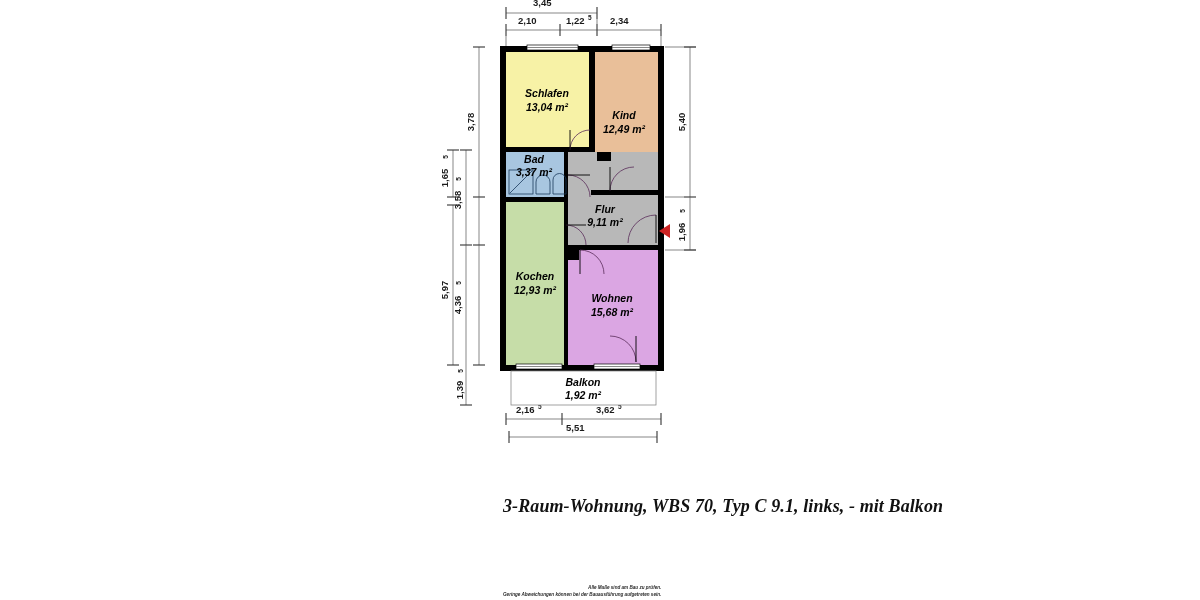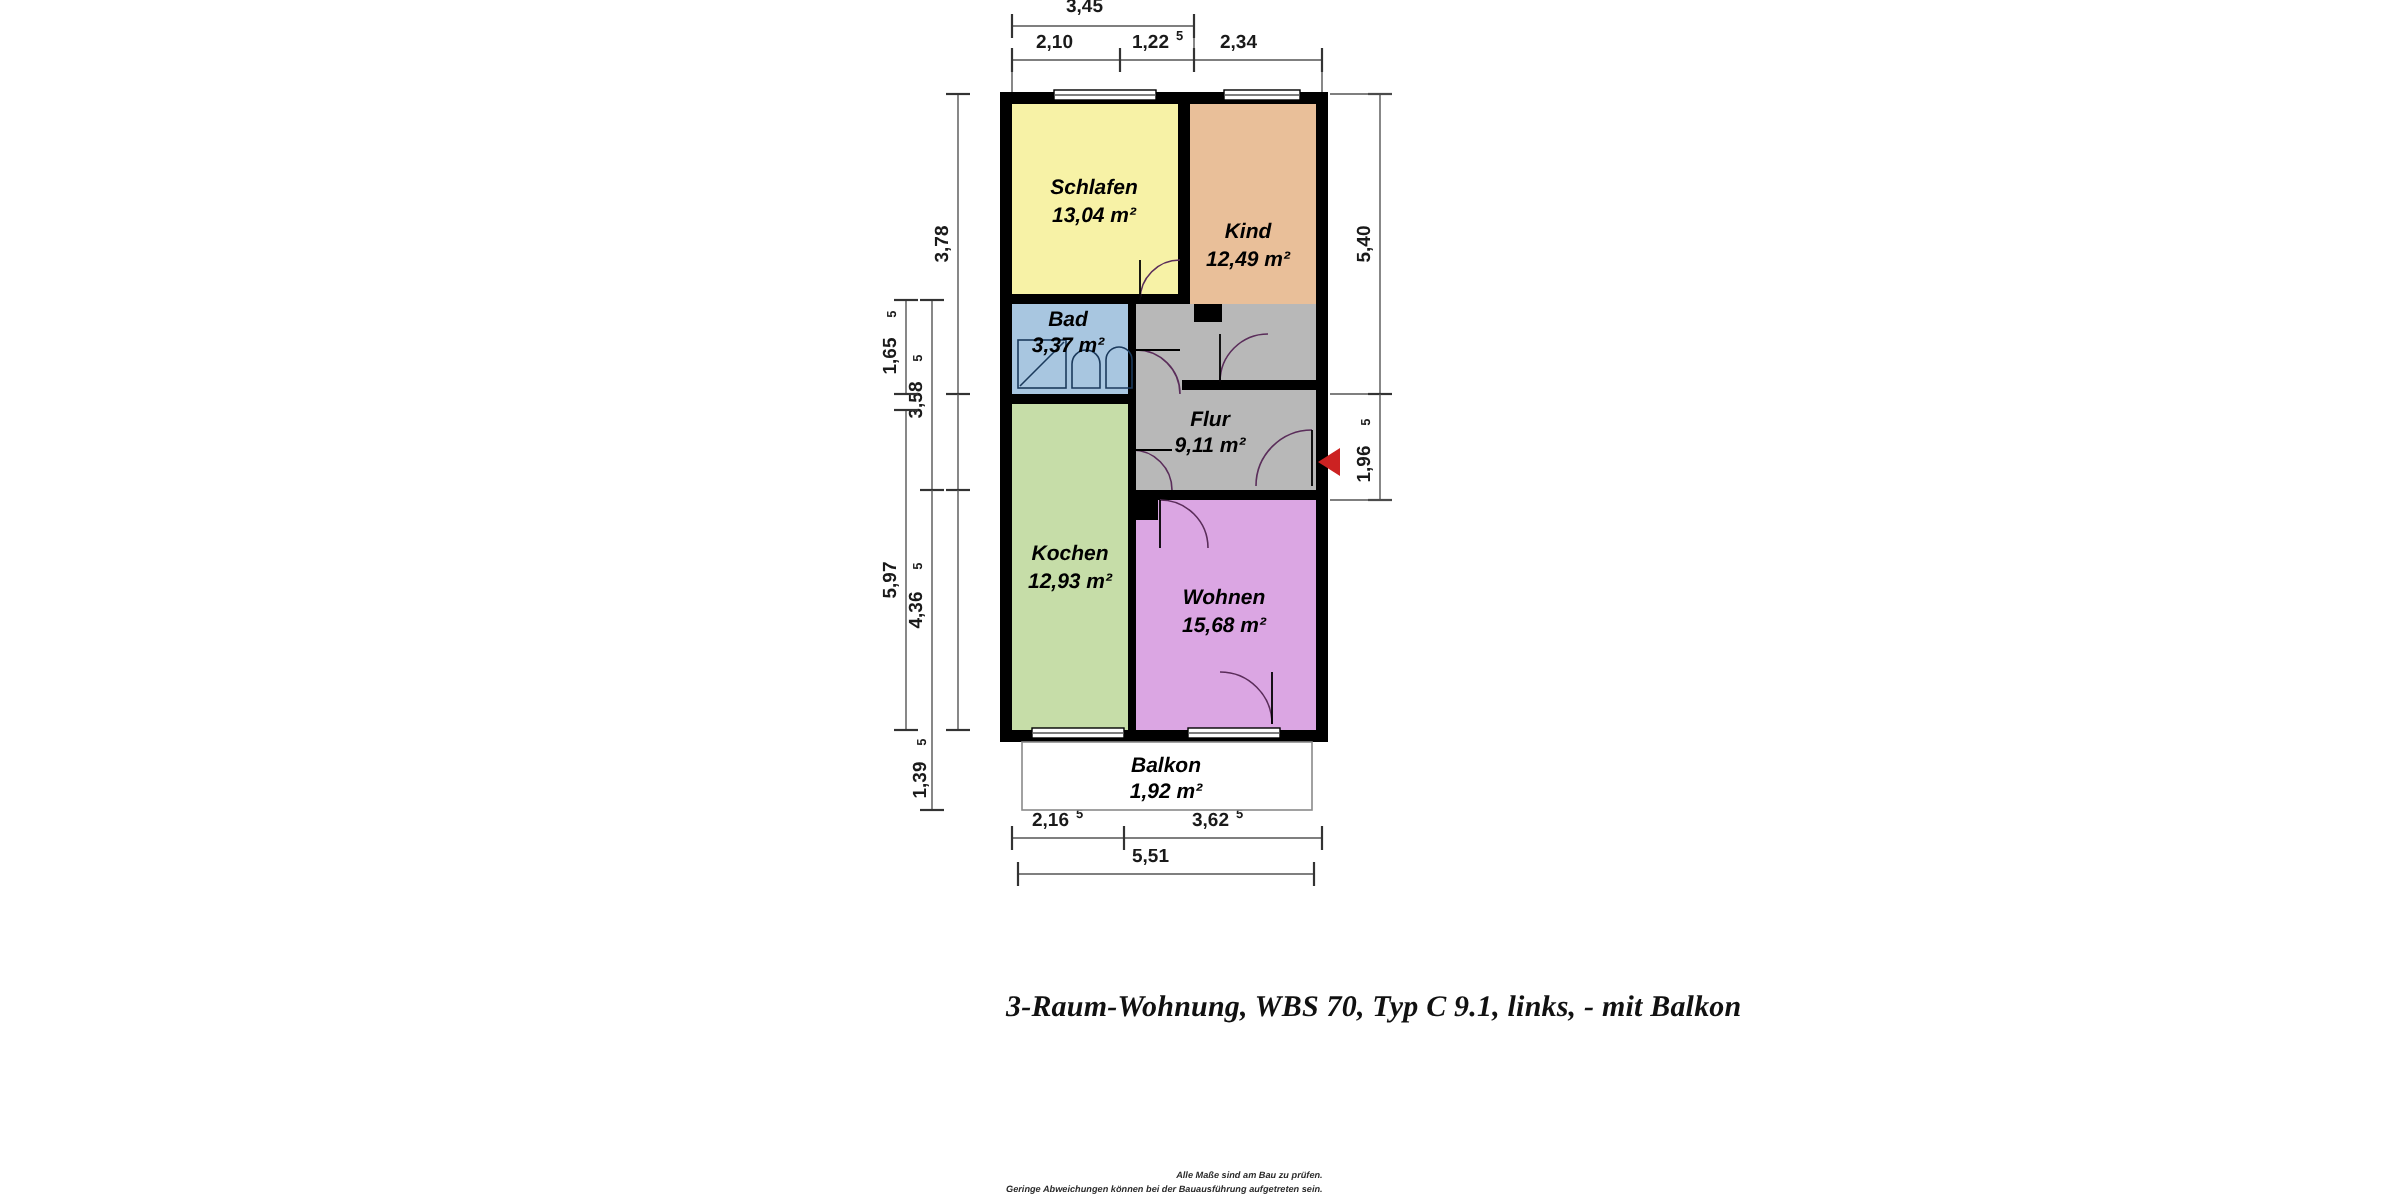--- a/index.html
+++ b/index.html
@@ -53,21 +53,21 @@
     font-weight: bold;
     font-style: italic;
     fill: #000000;
     text-anchor: middle;
   }
   .title-text {
     position: absolute;
     left: 503px;
     top: 496px;
     font-family: "Liberation Serif", serif;
-    font-size: 15px;
+    font-size: 18px;
     font-weight: bold;
     font-style: italic;
     color: #111111;
     white-space: nowrap;
     letter-spacing: 0.1px;
   }
   .footer-note {
     position: absolute;
     left: 503px;
     top: 585px;

